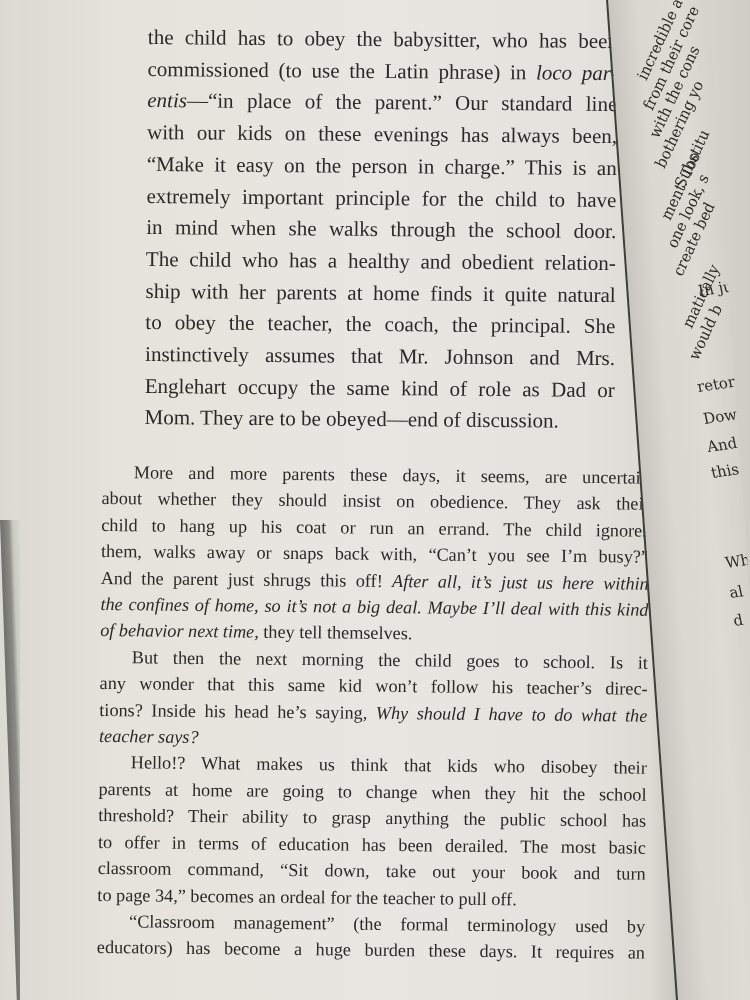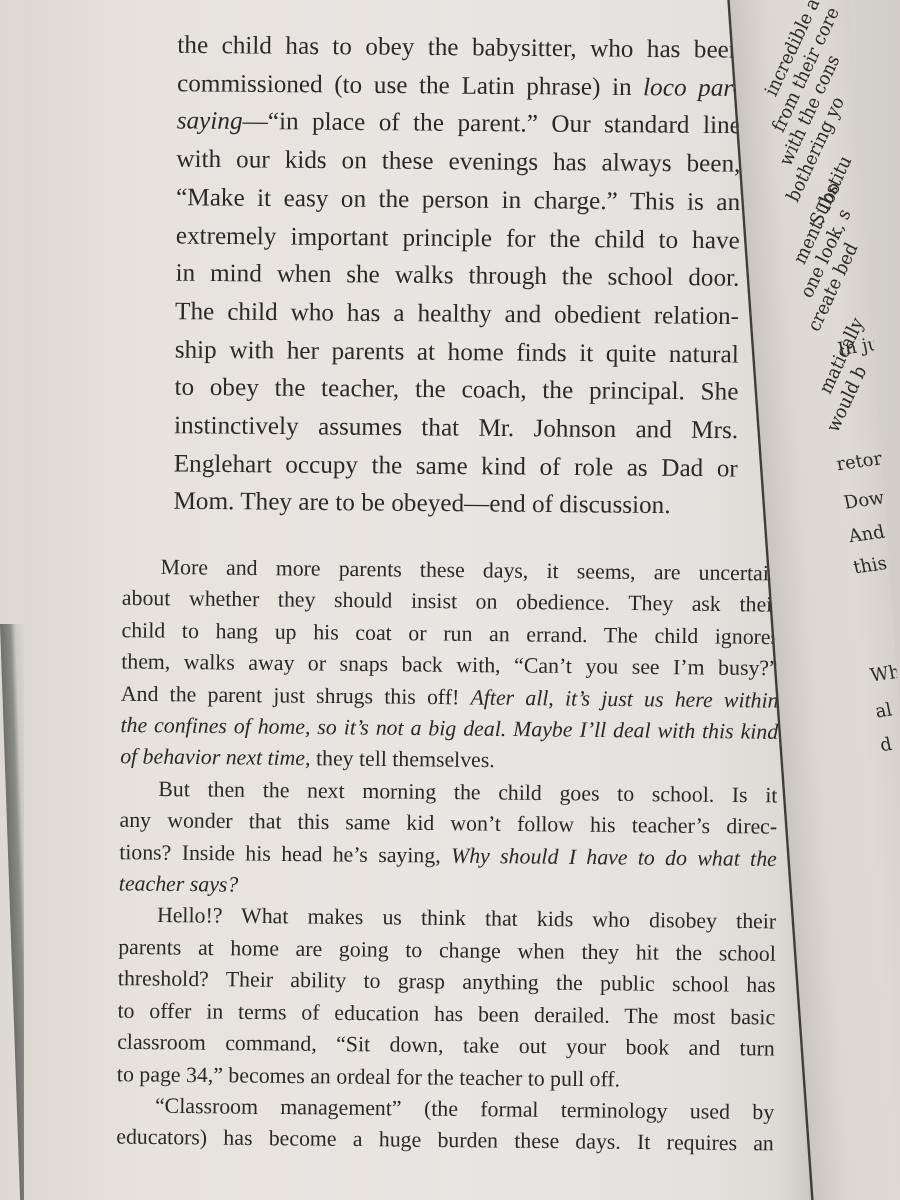--- a/index.html
+++ b/index.html
@@ -121,21 +121,21 @@
 <body>
 
 <div class="scene">
   <div class="page-stack-edge"></div>
 
   <div class="main-page"></div>
 
   <div class="text-block block-upper">
     <span class="line">the child has to obey the babysitter, who has been</span>
     <span class="line"><span>commissioned (to use the Latin phrase) in </span><em>loco par-</em></span>
-    <span class="line"><em>saying</em><span>—“in place of the parent.” Our standard line</span></span>
+    <span class="line"><em>entis</em><span>—“in place of the parent.” Our standard line</span></span>
     <span class="line">with our kids on these evenings has always been,</span>
     <span class="line">“Make it easy on the person in charge.” This is an</span>
     <span class="line">extremely important principle for the child to have</span>
     <span class="line">in mind when she walks through the school door.</span>
     <span class="line">The child who has a healthy and obedient relation-</span>
     <span class="line">ship with her parents at home finds it quite natural</span>
     <span class="line">to obey the teacher, the coach, the principal. She</span>
     <span class="line">instinctively assumes that Mr. Johnson and Mrs.</span>
     <span class="line">Englehart occupy the same kind of role as Dad or</span>
     <span class="line last">Mom. They are to be obeyed—end of discussion.</span>

